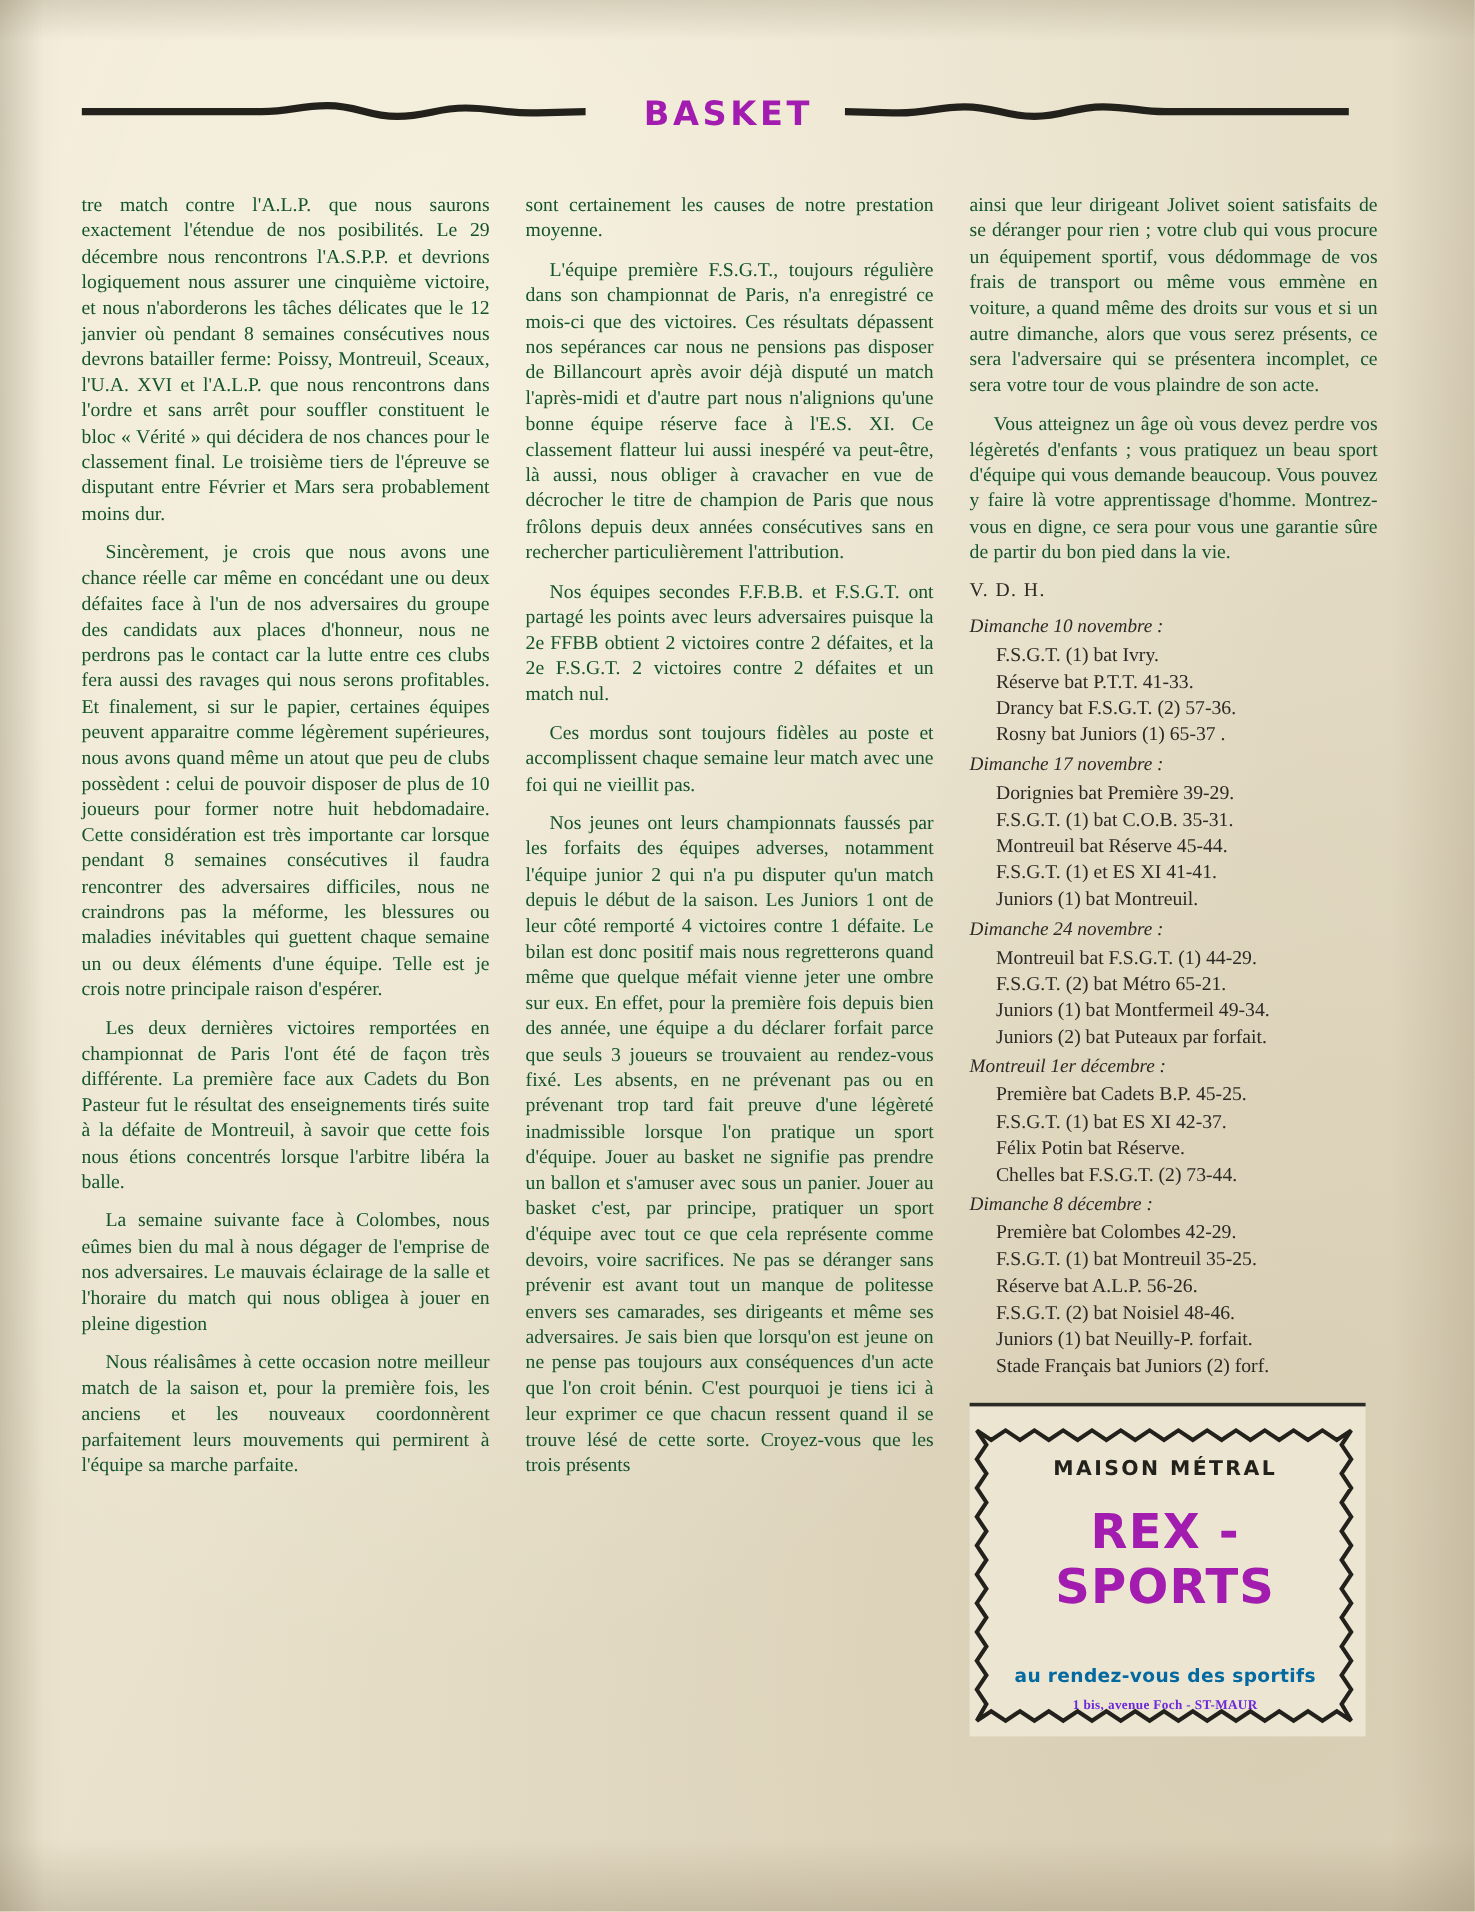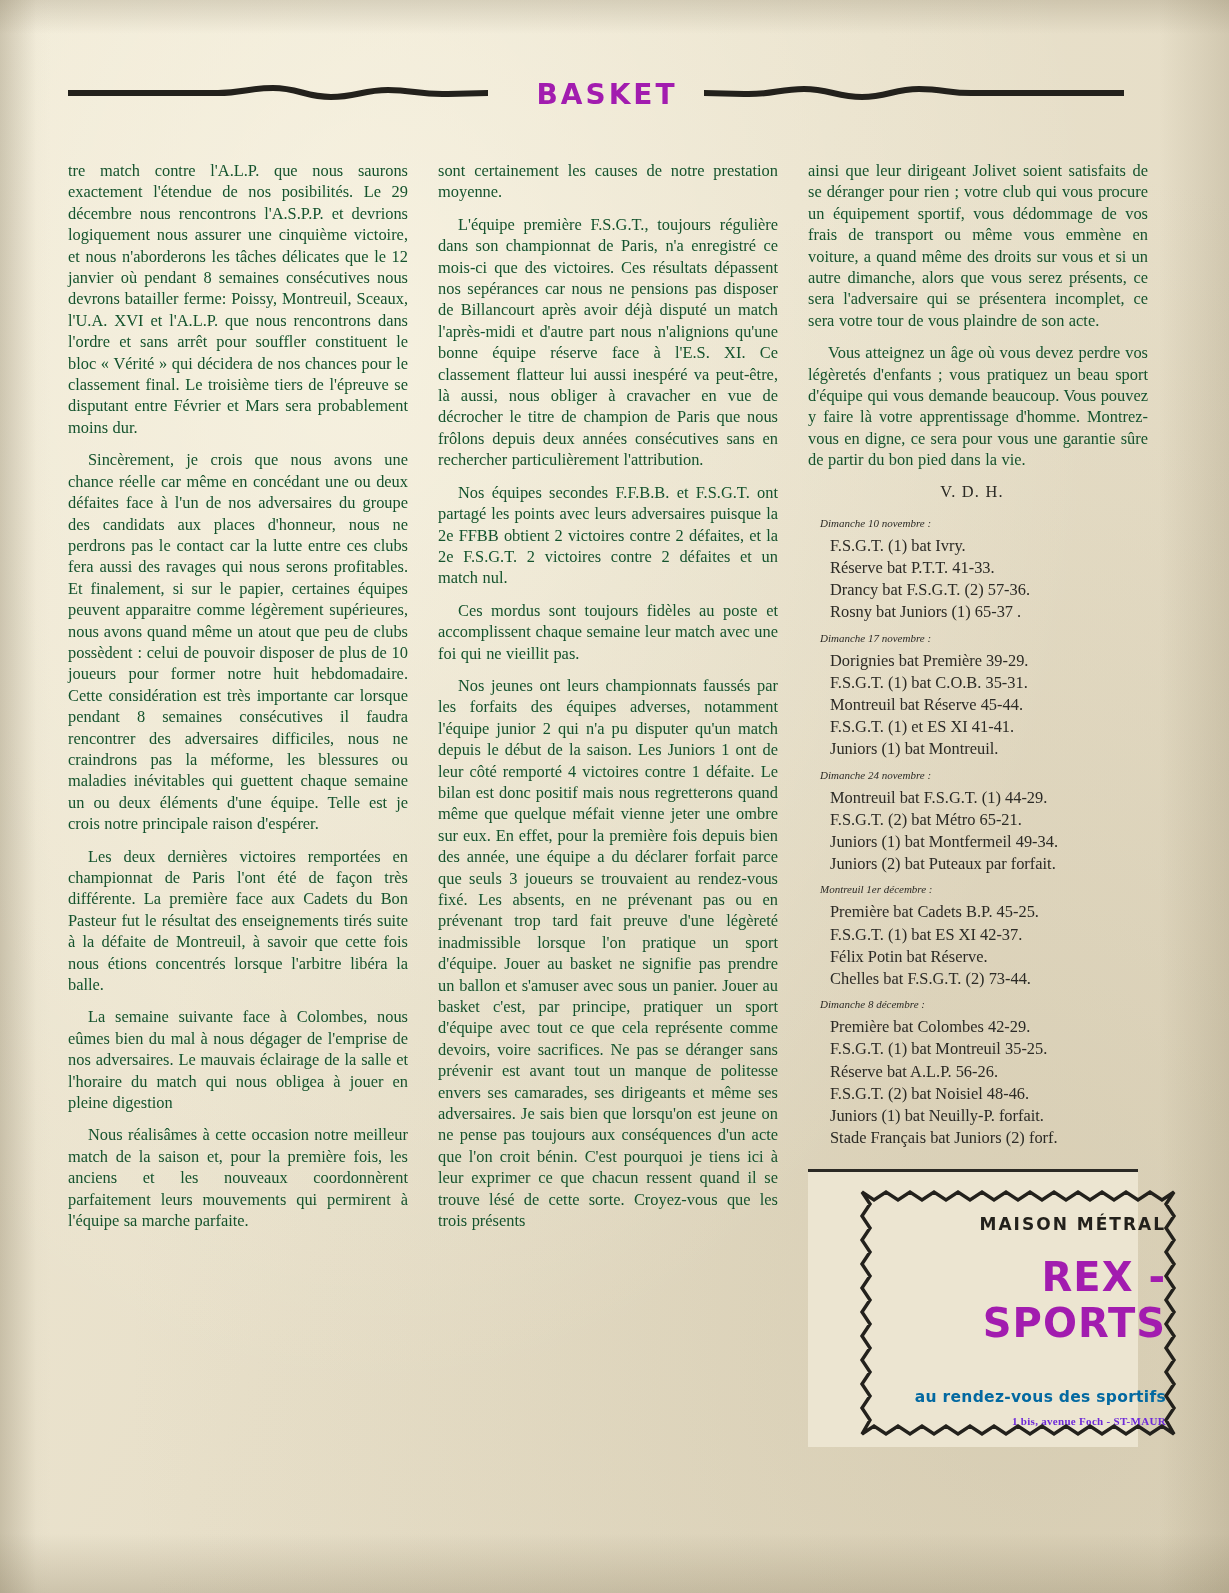--- a/index.html
+++ b/index.html
@@ -100,34 +100,34 @@
     line-height: 21.4px;
     text-indent: 20px;
     hyphens: auto;
     word-spacing: 0.4px;
     color: #14532d;
   }
   .col p.noindent { text-indent: 0; }
 
   
   .signature {
-    text-align: center;
+    text-align: left;
     font-size: 16.4px;
     letter-spacing: 1.2px;
     margin: 2px 12px 10px 0;
     font-weight: normal;
   }
 
   
   .results { margin-top: 2px; }
   .res-date {
     font-style: italic;
-    font-size: 11px;
+    font-size: 16px;
     line-height: 22px;
-    margin: 3px 0 1px 12px;
+    margin: 3px 0 1px 0;
   }
   .res-line {
     font-size: 16.4px;
     line-height: 22.2px;
     padding-left: 22px;
   }
 
   
   .ad {
     position: relative;
@@ -141,22 +141,21 @@
     height: 3px;
     background: #2b2a25;
     margin-bottom: 14px;
   }
   .ad-box {
     position: relative;
     width: 326px;
     height: 256px;
     box-sizing: border-box;
     padding: 22px 16px 18px 16px;
-    text-align: right;
-    margin-left: 48px;
+    text-align: center;
   }
   .ad-border {
     position: absolute;
     inset: 0;
     pointer-events: none;
   }
   .ad-brand {
     font-family: "DejaVu Sans", sans-serif;
     font-weight: bold;
     font-size: 17px;

